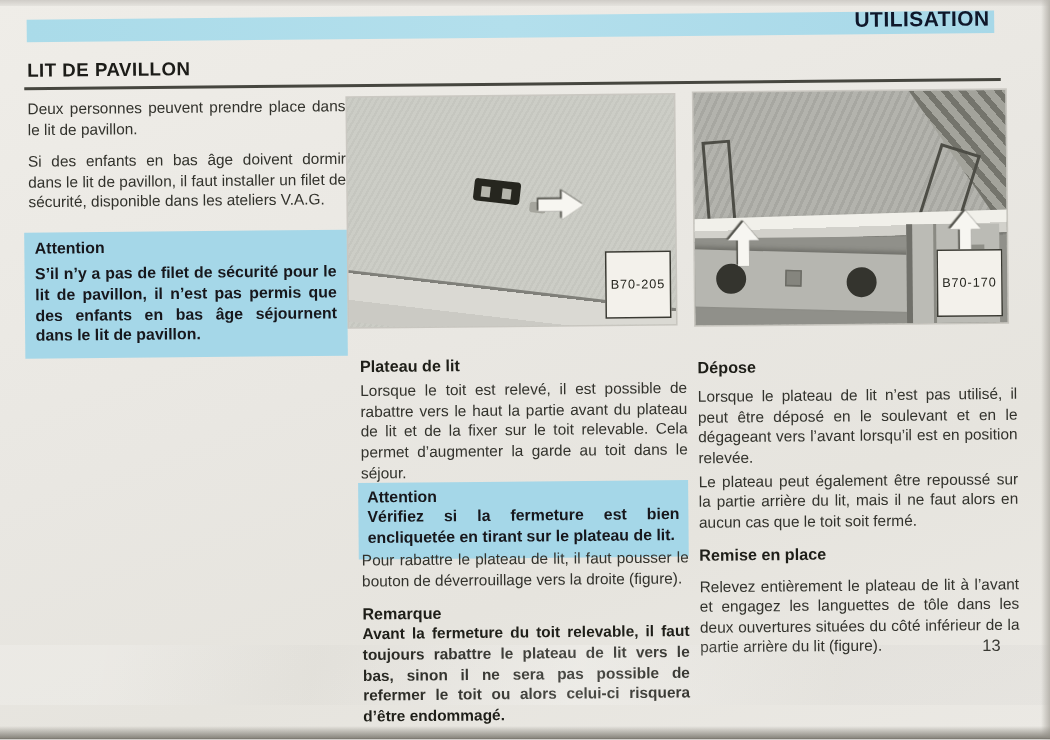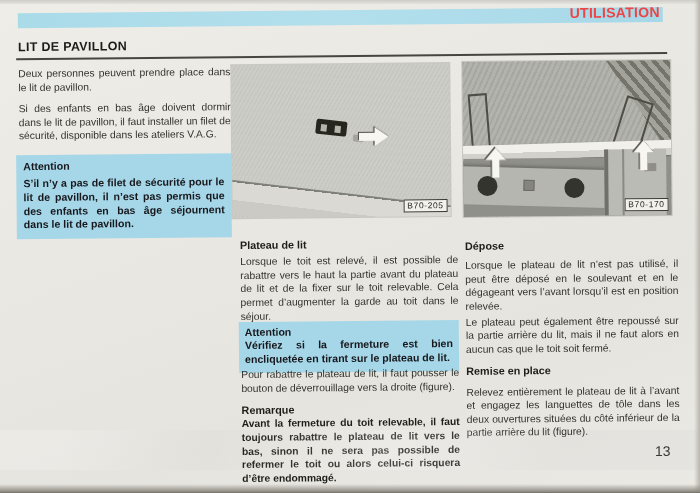--- a/index.html
+++ b/index.html
@@ -19,25 +19,25 @@
     background:linear-gradient(90deg,rgba(181,178,171,0),#b8b5ae);}
   .crease{position:absolute;left:0;top:430px;width:100%;height:40px;
     background:linear-gradient(100deg,rgba(255,255,255,.35) 10%,rgba(0,0,0,.03) 30%,rgba(255,255,255,.4) 55%,rgba(0,0,0,.04) 80%);
     opacity:.5;}
   .rot{position:absolute;inset:0;transform:rotate(-0.55deg);transform-origin:50% 50%;}
 
   
   .topbar{position:absolute;left:20px;top:10px;width:645px;height:15px;
     background:linear-gradient(90deg,#aadbe9,#b3dfec 50%,#a7d8e8);}
   .util{position:absolute;right:38px;top:7px;font-size:14px;font-weight:bold;
-    color:#ef4444;letter-spacing:.3px;margin-left:29px;}
+    color:#0f172a;letter-spacing:.3px;margin-left:29px;}
   .title{position:absolute;left:20px;top:37px;font-size:12.5px;font-weight:bold;
     color:#1c1c18;letter-spacing:.3px;}
   .rule{position:absolute;left:18px;top:55px;width:651px;height:2px;background:#46463f;}
-  .pagenum{position:absolute;left:653px;top:446px;font-size:14px;color:#3a3a34;}
+  .pagenum{position:absolute;left:653px;top:428px;font-size:11px;color:#3a3a34;}
 
   
   .col{position:absolute;color:#32322c;font-size:10.3px;line-height:1.32;text-align:justify;}
   .col p{margin:0 0 8px 0;}
   .h{font-weight:bold;color:#1e1e18;font-size:10.8px;margin:0 0 3px 0;text-align:left;}
   .attn{background:#a5d7e8;padding:5px 7px 7px 7px;box-sizing:border-box;color:#17171c;}
   .attn .lbl{font-weight:bold;font-size:10.6px;margin-bottom:5px;text-align:left;}
   .attn .txt{font-weight:bold;font-size:10.6px;text-align:justify;line-height:1.3;}
   .bold-note{font-weight:bold;color:#1e1e18;}
 
@@ -69,21 +69,21 @@
   .nub{position:absolute;left:121px;top:71px;width:11px;height:7px;background:#a5a59d;
     border-radius:2px;transform:rotate(7deg);}
 
   .arrow-wrap{position:absolute;filter:drop-shadow(0.6px 0.6px 0.5px #4e4e47) drop-shadow(-0.6px -0.6px 0.5px #4e4e47);}
   .arrow-r{width:30px;height:22px;background:#f7f6f1;
     clip-path:polygon(0 32%,52% 32%,52% 6%,100% 50%,52% 94%,52% 68%,0 68%);}
   .arrow-u{width:21px;height:30px;background:#f7f6f1;
     clip-path:polygon(50% 0,100% 42%,68% 42%,68% 100%,32% 100%,32% 42%,0 42%);}
 
   .cap{position:absolute;right:3px;bottom:4px;background:#f3f1eb;border:1px solid #3a3a33;
-    font-size:8.5px;line-height:11px;padding:0 3px;letter-spacing:.6px;color:#26261f;}
+    font-size:8.5px;line-height:11px;padding:16px 3px;letter-spacing:.6px;color:#26261f;}
 
   .tent-corner{position:absolute;right:0;top:0;width:92px;height:96px;
     clip-path:polygon(30% 0,100% 0,100% 100%);
     background:repeating-linear-gradient(50deg,#74746c 0 4px,#a3a39b 4px 9px);}
   .frame-l{position:absolute;left:7px;top:32px;width:15px;height:52px;
     border:2px solid #4d4d46;transform:rotate(-4deg);}
   .frame-r{position:absolute;right:24px;top:38px;width:24px;height:48px;
     border:2px solid #4d4d46;transform:rotate(18deg);}
   .plateau{position:absolute;left:-2px;top:82px;width:212px;height:15px;
     background:linear-gradient(180deg,#f1f0ea 0 55%,#d2d1cb 55% 100%);

